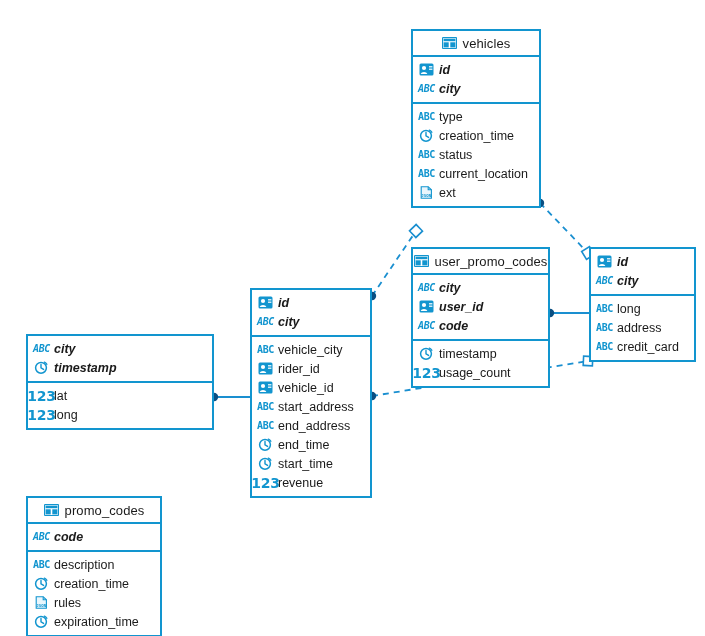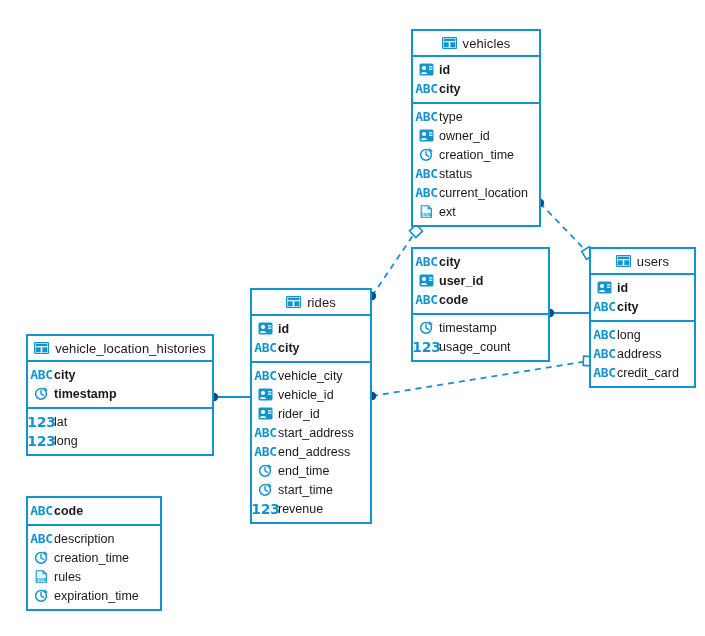--- a/index.html
+++ b/index.html
@@ -35,30 +35,30 @@
   }
   .ent-section{
     padding:3px 0 4px 0;
   }
   .ent-section.pk{border-bottom:2px solid #1295cf;}
   .col{
     display:flex;align-items:center;gap:5px;
     height:19px;padding:0 6px;box-sizing:border-box;
     font-size:12.5px;color:#1a1a1a;white-space:nowrap;
   }
-  .col.bold{font-weight:bold;}
+  .col.bold{font-weight:bold;font-style:italic;}
 
   
   .ico{width:15px;height:13px;flex:0 0 15px;display:block;}
   .ico svg{display:block;}
 
   .txt-abc{
     flex:0 0 15px;width:15px;height:13px;
     font-family:"DejaVu Sans Mono","Liberation Mono",monospace;
-    font-size:13px;font-weight:bold;color:#1295cf;
+    font-size:10px;font-weight:bold;color:#1295cf;
     display:flex;align-items:center;justify-content:center;
     letter-spacing:-0.3px;
   }
   .txt-num{
     flex:0 0 15px;width:15px;height:13px;
     font-family:"DejaVu Sans","Liberation Sans",sans-serif;
     font-size:14px;font-weight:bold;color:#1295cf;
     display:flex;align-items:center;justify-content:center;
     letter-spacing:-0.3px;
   }
@@ -123,32 +123,20 @@
         </div>
       </div>
       <div class="ent-section">
         <div class="col">
           <span class="txt-abc">ABC</span>
           <span>type</span>
         </div>
         <div class="col">
           <span class="ico">
             <svg width="15" height="13" viewBox="0 0 15 13">
-              <rect x="0.5" y="0.5" width="14" height="12" rx="1.5" fill="#1295cf"></rect>
-              <circle cx="5" cy="5" r="2.1" fill="#fff"></circle>
-              <path d="M1.7 11 C2.3 8.3 7.7 8.3 8.3 11 Z" fill="#fff"></path>
-              <rect x="10" y="3.2" width="3.4" height="1.2" fill="#fff"></rect>
-              <rect x="10" y="5.6" width="3.4" height="1.2" fill="#fff"></rect>
-            </svg>
-          </span>
-          <span>owner_id</span>
-        </div>
-        <div class="col">
-          <span class="ico">
-            <svg width="15" height="13" viewBox="0 0 15 13">
               <circle cx="7" cy="6.8" r="5.4" fill="none" stroke="#1295cf" stroke-width="1.5"></circle>
               <path d="M7 3.4 L7 6.8 L9.6 8.4" fill="none" stroke="#1295cf" stroke-width="1.4" stroke-linecap="round"></path>
               <path d="M10.4 1.1 A5.6 5.6 0 0 1 12.9 3.3" fill="none" stroke="#1295cf" stroke-width="1.3" stroke-linecap="round"></path>
             </svg>
           </span>
           <span>creation_time</span>
         </div>
         <div class="col">
           <span class="txt-abc">ABC</span>
           <span>status</span>
@@ -163,71 +151,71 @@
               <path d="M2.2 0.7 H9.2 L12.4 3.8 V12.3 H2.2 Z" fill="#eaf6fc" stroke="#1295cf" stroke-width="1.1"></path>
               <path d="M9.2 0.7 V3.8 H12.4" fill="none" stroke="#1295cf" stroke-width="1.1"></path>
               <text x="7.2" y="11" font-size="4.1" font-family="DejaVu Sans Mono, monospace" font-weight="bold" fill="#1295cf" text-anchor="middle">JSON</text>
             </svg>
           </span>
           <span>ext</span>
         </div>
       </div>
     </div>
     <div class="entity" style="left: 411px; top: 247px; width: 139px;">
-      <div class="ent-section pk">
-        <div class="col bold">
-          <span class="txt-abc">ABC</span>
-          <span>city</span>
-        </div>
-        <div class="col bold">
-          <span class="ico">
-            <svg width="15" height="13" viewBox="0 0 15 13">
-              <rect x="0.5" y="0.5" width="14" height="12" rx="1.5" fill="#1295cf"></rect>
-              <circle cx="5" cy="5" r="2.1" fill="#fff"></circle>
-              <path d="M1.7 11 C2.3 8.3 7.7 8.3 8.3 11 Z" fill="#fff"></path>
-              <rect x="10" y="3.2" width="3.4" height="1.2" fill="#fff"></rect>
-              <rect x="10" y="5.6" width="3.4" height="1.2" fill="#fff"></rect>
-            </svg>
-          </span>
-          <span>user_id</span>
-        </div>
-        <div class="col bold">
-          <span class="txt-abc">ABC</span>
-          <span>code</span>
-        </div>
-      </div>
-      <div class="ent-section">
-        <div class="col">
-          <span class="ico">
-            <svg width="15" height="13" viewBox="0 0 15 13">
-              <circle cx="7" cy="6.8" r="5.4" fill="none" stroke="#1295cf" stroke-width="1.5"></circle>
-              <path d="M7 3.4 L7 6.8 L9.6 8.4" fill="none" stroke="#1295cf" stroke-width="1.4" stroke-linecap="round"></path>
-              <path d="M10.4 1.1 A5.6 5.6 0 0 1 12.9 3.3" fill="none" stroke="#1295cf" stroke-width="1.3" stroke-linecap="round"></path>
-            </svg>
-          </span>
-          <span>timestamp</span>
-        </div>
-        <div class="col">
-          <span class="txt-num">123</span>
-          <span>usage_count</span>
-        </div>
-      </div>
-    </div>
-    <div class="entity" style="left: 589px; top: 247px; width: 107px;">
       <div class="ent-header">
         <span class="ico">
           <svg width="15" height="12" viewBox="0 0 15 12">
             <rect x="0.5" y="0.5" width="14" height="11" rx="1" fill="#ffffff" stroke="#1295cf" stroke-width="1.2"></rect>
             <rect x="1.6" y="1.6" width="11.8" height="2.6" fill="#1295cf"></rect>
             <rect x="1.6" y="5.3" width="5.1" height="5.1" fill="#1295cf"></rect>
             <rect x="8.3" y="5.3" width="5.1" height="5.1" fill="#1295cf"></rect>
           </svg>
         </span>
-        <span class="ent-title">users</span>
-      </div>
+        <span class="ent-title">user_promo_codes</span>
+      </div>
+      <div class="ent-section pk">
+        <div class="col bold">
+          <span class="txt-abc">ABC</span>
+          <span>city</span>
+        </div>
+        <div class="col bold">
+          <span class="ico">
+            <svg width="15" height="13" viewBox="0 0 15 13">
+              <rect x="0.5" y="0.5" width="14" height="12" rx="1.5" fill="#1295cf"></rect>
+              <circle cx="5" cy="5" r="2.1" fill="#fff"></circle>
+              <path d="M1.7 11 C2.3 8.3 7.7 8.3 8.3 11 Z" fill="#fff"></path>
+              <rect x="10" y="3.2" width="3.4" height="1.2" fill="#fff"></rect>
+              <rect x="10" y="5.6" width="3.4" height="1.2" fill="#fff"></rect>
+            </svg>
+          </span>
+          <span>user_id</span>
+        </div>
+        <div class="col bold">
+          <span class="txt-abc">ABC</span>
+          <span>code</span>
+        </div>
+      </div>
+      <div class="ent-section">
+        <div class="col">
+          <span class="ico">
+            <svg width="15" height="13" viewBox="0 0 15 13">
+              <circle cx="7" cy="6.8" r="5.4" fill="none" stroke="#1295cf" stroke-width="1.5"></circle>
+              <path d="M7 3.4 L7 6.8 L9.6 8.4" fill="none" stroke="#1295cf" stroke-width="1.4" stroke-linecap="round"></path>
+              <path d="M10.4 1.1 A5.6 5.6 0 0 1 12.9 3.3" fill="none" stroke="#1295cf" stroke-width="1.3" stroke-linecap="round"></path>
+            </svg>
+          </span>
+          <span>timestamp</span>
+        </div>
+        <div class="col">
+          <span class="txt-num">123</span>
+          <span>usage_count</span>
+        </div>
+      </div>
+    </div>
+    <div class="entity" style="left: 589px; top: 247px; width: 107px;">
       <div class="ent-section pk">
         <div class="col bold">
           <span class="ico">
             <svg width="15" height="13" viewBox="0 0 15 13">
               <rect x="0.5" y="0.5" width="14" height="12" rx="1.5" fill="#1295cf"></rect>
               <circle cx="5" cy="5" r="2.1" fill="#fff"></circle>
               <path d="M1.7 11 C2.3 8.3 7.7 8.3 8.3 11 Z" fill="#fff"></path>
               <rect x="10" y="3.2" width="3.4" height="1.2" fill="#fff"></rect>
               <rect x="10" y="5.6" width="3.4" height="1.2" fill="#fff"></rect>
             </svg>
@@ -248,152 +236,141 @@
           <span class="txt-abc">ABC</span>
           <span>address</span>
         </div>
         <div class="col">
           <span class="txt-abc">ABC</span>
           <span>credit_card</span>
         </div>
       </div>
     </div>
     <div class="entity" style="left: 250px; top: 288px; width: 122px;">
+      <div class="ent-section pk">
+        <div class="col bold">
+          <span class="ico">
+            <svg width="15" height="13" viewBox="0 0 15 13">
+              <rect x="0.5" y="0.5" width="14" height="12" rx="1.5" fill="#1295cf"></rect>
+              <circle cx="5" cy="5" r="2.1" fill="#fff"></circle>
+              <path d="M1.7 11 C2.3 8.3 7.7 8.3 8.3 11 Z" fill="#fff"></path>
+              <rect x="10" y="3.2" width="3.4" height="1.2" fill="#fff"></rect>
+              <rect x="10" y="5.6" width="3.4" height="1.2" fill="#fff"></rect>
+            </svg>
+          </span>
+          <span>id</span>
+        </div>
+        <div class="col bold">
+          <span class="txt-abc">ABC</span>
+          <span>city</span>
+        </div>
+      </div>
+      <div class="ent-section">
+        <div class="col">
+          <span class="txt-abc">ABC</span>
+          <span>vehicle_city</span>
+        </div>
+        <div class="col">
+          <span class="ico">
+            <svg width="15" height="13" viewBox="0 0 15 13">
+              <rect x="0.5" y="0.5" width="14" height="12" rx="1.5" fill="#1295cf"></rect>
+              <circle cx="5" cy="5" r="2.1" fill="#fff"></circle>
+              <path d="M1.7 11 C2.3 8.3 7.7 8.3 8.3 11 Z" fill="#fff"></path>
+              <rect x="10" y="3.2" width="3.4" height="1.2" fill="#fff"></rect>
+              <rect x="10" y="5.6" width="3.4" height="1.2" fill="#fff"></rect>
+            </svg>
+          </span>
+          <span>rider_id</span>
+        </div>
+        <div class="col">
+          <span class="ico">
+            <svg width="15" height="13" viewBox="0 0 15 13">
+              <rect x="0.5" y="0.5" width="14" height="12" rx="1.5" fill="#1295cf"></rect>
+              <circle cx="5" cy="5" r="2.1" fill="#fff"></circle>
+              <path d="M1.7 11 C2.3 8.3 7.7 8.3 8.3 11 Z" fill="#fff"></path>
+              <rect x="10" y="3.2" width="3.4" height="1.2" fill="#fff"></rect>
+              <rect x="10" y="5.6" width="3.4" height="1.2" fill="#fff"></rect>
+            </svg>
+          </span>
+          <span>vehicle_id</span>
+        </div>
+        <div class="col">
+          <span class="txt-abc">ABC</span>
+          <span>start_address</span>
+        </div>
+        <div class="col">
+          <span class="txt-abc">ABC</span>
+          <span>end_address</span>
+        </div>
+        <div class="col">
+          <span class="ico">
+            <svg width="15" height="13" viewBox="0 0 15 13">
+              <circle cx="7" cy="6.8" r="5.4" fill="none" stroke="#1295cf" stroke-width="1.5"></circle>
+              <path d="M7 3.4 L7 6.8 L9.6 8.4" fill="none" stroke="#1295cf" stroke-width="1.4" stroke-linecap="round"></path>
+              <path d="M10.4 1.1 A5.6 5.6 0 0 1 12.9 3.3" fill="none" stroke="#1295cf" stroke-width="1.3" stroke-linecap="round"></path>
+            </svg>
+          </span>
+          <span>end_time</span>
+        </div>
+        <div class="col">
+          <span class="ico">
+            <svg width="15" height="13" viewBox="0 0 15 13">
+              <circle cx="7" cy="6.8" r="5.4" fill="none" stroke="#1295cf" stroke-width="1.5"></circle>
+              <path d="M7 3.4 L7 6.8 L9.6 8.4" fill="none" stroke="#1295cf" stroke-width="1.4" stroke-linecap="round"></path>
+              <path d="M10.4 1.1 A5.6 5.6 0 0 1 12.9 3.3" fill="none" stroke="#1295cf" stroke-width="1.3" stroke-linecap="round"></path>
+            </svg>
+          </span>
+          <span>start_time</span>
+        </div>
+        <div class="col">
+          <span class="txt-num">123</span>
+          <span>revenue</span>
+        </div>
+      </div>
+    </div>
+    <div class="entity" style="left: 26px; top: 334px; width: 188px;">
+      <div class="ent-section pk">
+        <div class="col bold">
+          <span class="txt-abc">ABC</span>
+          <span>city</span>
+        </div>
+        <div class="col bold">
+          <span class="ico">
+            <svg width="15" height="13" viewBox="0 0 15 13">
+              <circle cx="7" cy="6.8" r="5.4" fill="none" stroke="#1295cf" stroke-width="1.5"></circle>
+              <path d="M7 3.4 L7 6.8 L9.6 8.4" fill="none" stroke="#1295cf" stroke-width="1.4" stroke-linecap="round"></path>
+              <path d="M10.4 1.1 A5.6 5.6 0 0 1 12.9 3.3" fill="none" stroke="#1295cf" stroke-width="1.3" stroke-linecap="round"></path>
+            </svg>
+          </span>
+          <span>timestamp</span>
+        </div>
+      </div>
+      <div class="ent-section">
+        <div class="col">
+          <span class="txt-num">123</span>
+          <span>lat</span>
+        </div>
+        <div class="col">
+          <span class="txt-num">123</span>
+          <span>long</span>
+        </div>
+      </div>
+    </div>
+    <div class="entity" style="left: 26px; top: 496px; width: 136px;">
       <div class="ent-header">
         <span class="ico">
           <svg width="15" height="12" viewBox="0 0 15 12">
             <rect x="0.5" y="0.5" width="14" height="11" rx="1" fill="#ffffff" stroke="#1295cf" stroke-width="1.2"></rect>
             <rect x="1.6" y="1.6" width="11.8" height="2.6" fill="#1295cf"></rect>
             <rect x="1.6" y="5.3" width="5.1" height="5.1" fill="#1295cf"></rect>
             <rect x="8.3" y="5.3" width="5.1" height="5.1" fill="#1295cf"></rect>
           </svg>
         </span>
-        <span class="ent-title">rides</span>
-      </div>
-      <div class="ent-section pk">
-        <div class="col bold">
-          <span class="ico">
-            <svg width="15" height="13" viewBox="0 0 15 13">
-              <rect x="0.5" y="0.5" width="14" height="12" rx="1.5" fill="#1295cf"></rect>
-              <circle cx="5" cy="5" r="2.1" fill="#fff"></circle>
-              <path d="M1.7 11 C2.3 8.3 7.7 8.3 8.3 11 Z" fill="#fff"></path>
-              <rect x="10" y="3.2" width="3.4" height="1.2" fill="#fff"></rect>
-              <rect x="10" y="5.6" width="3.4" height="1.2" fill="#fff"></rect>
-            </svg>
-          </span>
-          <span>id</span>
-        </div>
-        <div class="col bold">
-          <span class="txt-abc">ABC</span>
-          <span>city</span>
-        </div>
-      </div>
-      <div class="ent-section">
-        <div class="col">
-          <span class="txt-abc">ABC</span>
-          <span>vehicle_city</span>
-        </div>
-        <div class="col">
-          <span class="ico">
-            <svg width="15" height="13" viewBox="0 0 15 13">
-              <rect x="0.5" y="0.5" width="14" height="12" rx="1.5" fill="#1295cf"></rect>
-              <circle cx="5" cy="5" r="2.1" fill="#fff"></circle>
-              <path d="M1.7 11 C2.3 8.3 7.7 8.3 8.3 11 Z" fill="#fff"></path>
-              <rect x="10" y="3.2" width="3.4" height="1.2" fill="#fff"></rect>
-              <rect x="10" y="5.6" width="3.4" height="1.2" fill="#fff"></rect>
-            </svg>
-          </span>
-          <span>vehicle_id</span>
-        </div>
-        <div class="col">
-          <span class="ico">
-            <svg width="15" height="13" viewBox="0 0 15 13">
-              <rect x="0.5" y="0.5" width="14" height="12" rx="1.5" fill="#1295cf"></rect>
-              <circle cx="5" cy="5" r="2.1" fill="#fff"></circle>
-              <path d="M1.7 11 C2.3 8.3 7.7 8.3 8.3 11 Z" fill="#fff"></path>
-              <rect x="10" y="3.2" width="3.4" height="1.2" fill="#fff"></rect>
-              <rect x="10" y="5.6" width="3.4" height="1.2" fill="#fff"></rect>
-            </svg>
-          </span>
-          <span>rider_id</span>
-        </div>
-        <div class="col">
-          <span class="txt-abc">ABC</span>
-          <span>start_address</span>
-        </div>
-        <div class="col">
-          <span class="txt-abc">ABC</span>
-          <span>end_address</span>
-        </div>
-        <div class="col">
-          <span class="ico">
-            <svg width="15" height="13" viewBox="0 0 15 13">
-              <circle cx="7" cy="6.8" r="5.4" fill="none" stroke="#1295cf" stroke-width="1.5"></circle>
-              <path d="M7 3.4 L7 6.8 L9.6 8.4" fill="none" stroke="#1295cf" stroke-width="1.4" stroke-linecap="round"></path>
-              <path d="M10.4 1.1 A5.6 5.6 0 0 1 12.9 3.3" fill="none" stroke="#1295cf" stroke-width="1.3" stroke-linecap="round"></path>
-            </svg>
-          </span>
-          <span>end_time</span>
-        </div>
-        <div class="col">
-          <span class="ico">
-            <svg width="15" height="13" viewBox="0 0 15 13">
-              <circle cx="7" cy="6.8" r="5.4" fill="none" stroke="#1295cf" stroke-width="1.5"></circle>
-              <path d="M7 3.4 L7 6.8 L9.6 8.4" fill="none" stroke="#1295cf" stroke-width="1.4" stroke-linecap="round"></path>
-              <path d="M10.4 1.1 A5.6 5.6 0 0 1 12.9 3.3" fill="none" stroke="#1295cf" stroke-width="1.3" stroke-linecap="round"></path>
-            </svg>
-          </span>
-          <span>start_time</span>
-        </div>
-        <div class="col">
-          <span class="txt-num">123</span>
-          <span>revenue</span>
-        </div>
-      </div>
-    </div>
-    <div class="entity" style="left: 26px; top: 334px; width: 188px;">
-      <div class="ent-header">
-        <span class="ico">
-          <svg width="15" height="12" viewBox="0 0 15 12">
-            <rect x="0.5" y="0.5" width="14" height="11" rx="1" fill="#ffffff" stroke="#1295cf" stroke-width="1.2"></rect>
-            <rect x="1.6" y="1.6" width="11.8" height="2.6" fill="#1295cf"></rect>
-            <rect x="1.6" y="5.3" width="5.1" height="5.1" fill="#1295cf"></rect>
-            <rect x="8.3" y="5.3" width="5.1" height="5.1" fill="#1295cf"></rect>
-          </svg>
-        </span>
-        <span class="ent-title">vehicle_location_histories</span>
-      </div>
-      <div class="ent-section pk">
-        <div class="col bold">
-          <span class="txt-abc">ABC</span>
-          <span>city</span>
-        </div>
-        <div class="col bold">
-          <span class="ico">
-            <svg width="15" height="13" viewBox="0 0 15 13">
-              <circle cx="7" cy="6.8" r="5.4" fill="none" stroke="#1295cf" stroke-width="1.5"></circle>
-              <path d="M7 3.4 L7 6.8 L9.6 8.4" fill="none" stroke="#1295cf" stroke-width="1.4" stroke-linecap="round"></path>
-              <path d="M10.4 1.1 A5.6 5.6 0 0 1 12.9 3.3" fill="none" stroke="#1295cf" stroke-width="1.3" stroke-linecap="round"></path>
-            </svg>
-          </span>
-          <span>timestamp</span>
-        </div>
-      </div>
-      <div class="ent-section">
-        <div class="col">
-          <span class="txt-num">123</span>
-          <span>lat</span>
-        </div>
-        <div class="col">
-          <span class="txt-num">123</span>
-          <span>long</span>
-        </div>
-      </div>
-    </div>
-    <div class="entity" style="left: 26px; top: 496px; width: 136px;">
+        <span class="ent-title">promo_codes</span>
+      </div>
       <div class="ent-section pk">
         <div class="col bold">
           <span class="txt-abc">ABC</span>
           <span>code</span>
         </div>
       </div>
       <div class="ent-section">
         <div class="col">
           <span class="txt-abc">ABC</span>
           <span>description</span>

